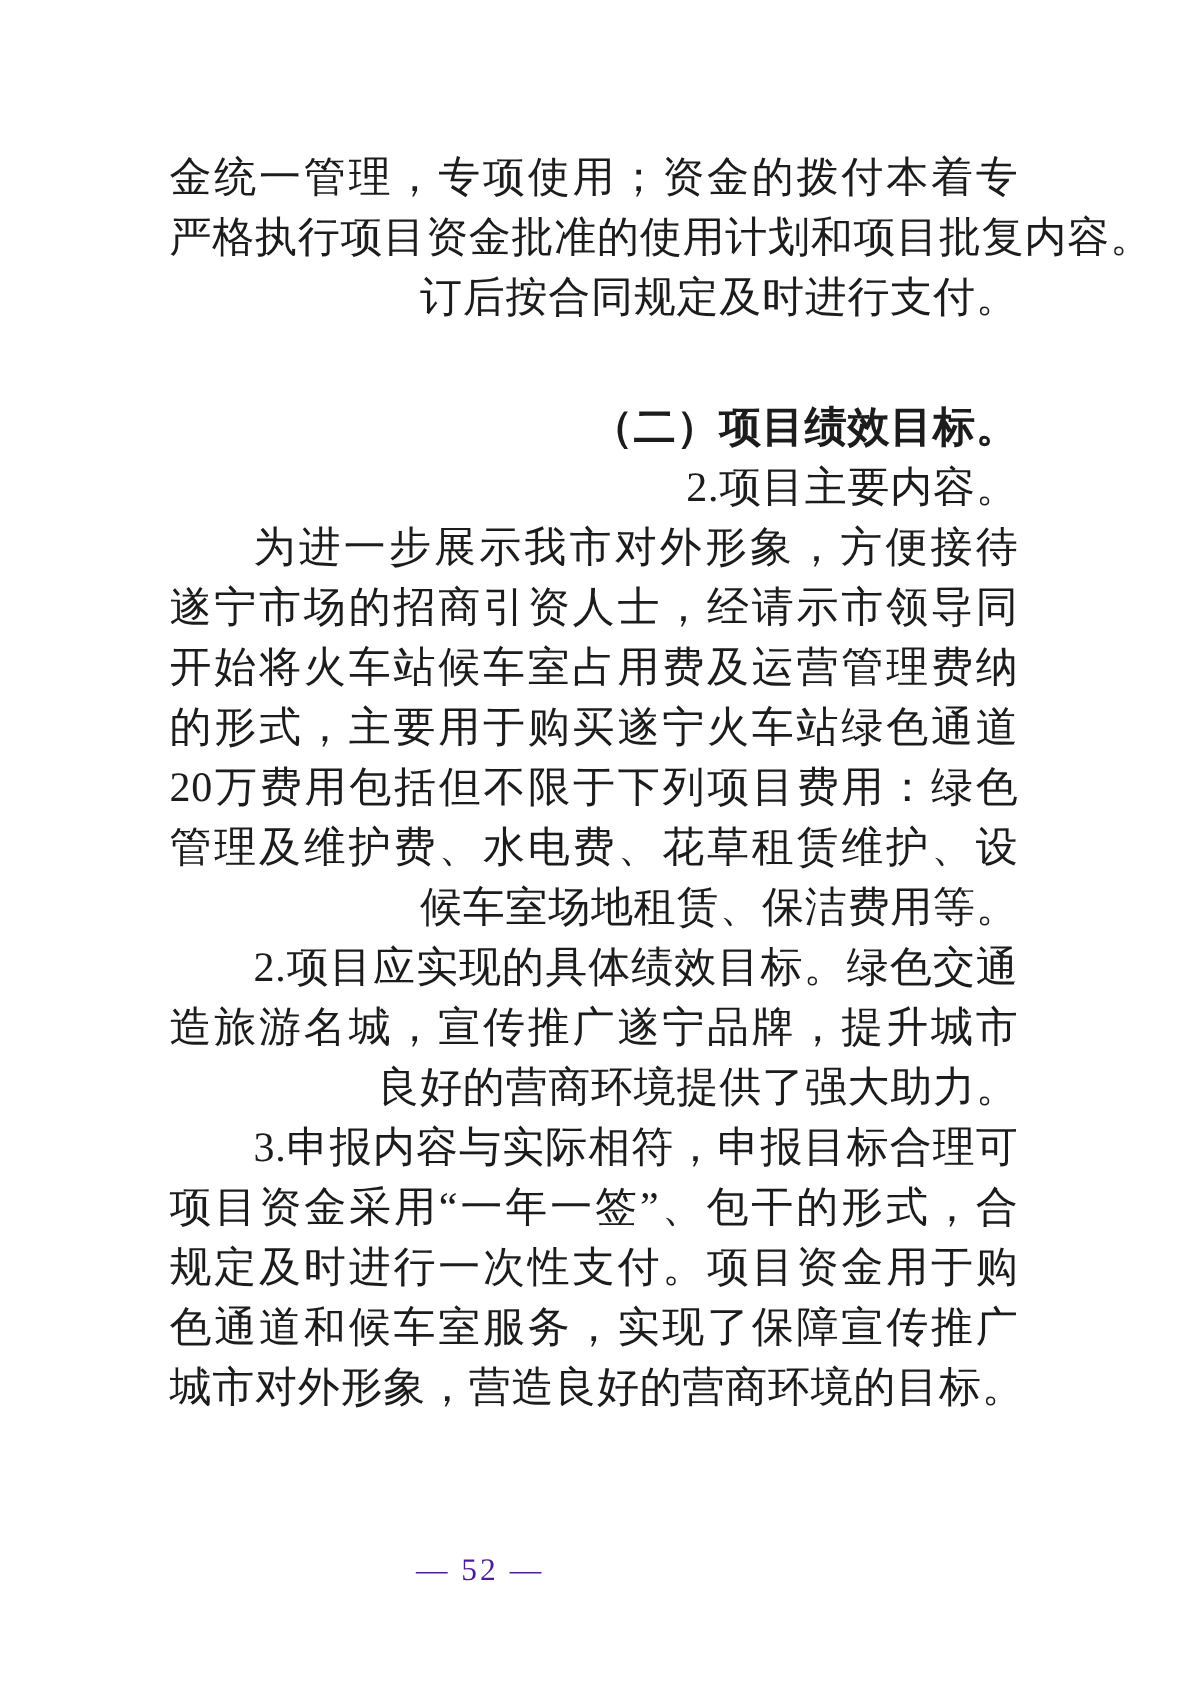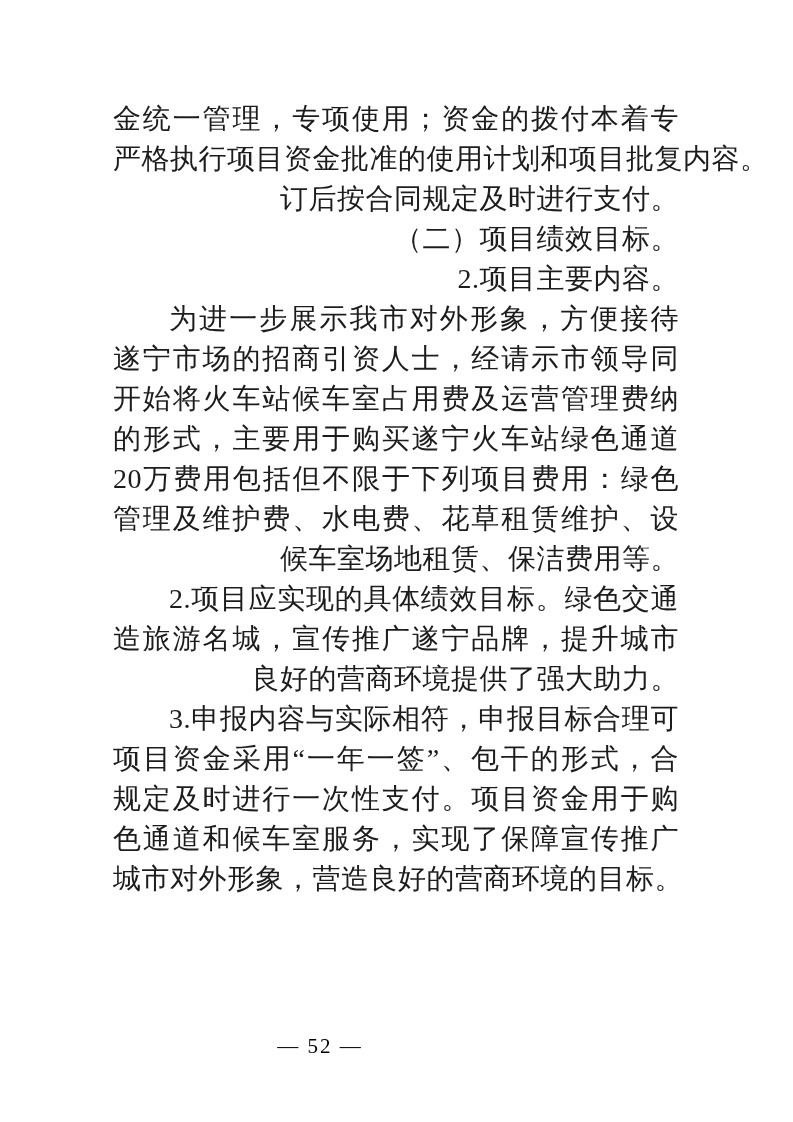--- a/index.html
+++ b/index.html
@@ -36,33 +36,34 @@
     white-space: normal;
     overflow: hidden;
   }
   .line.left {
     text-align: right;
   }
   .line.ind {
     text-indent: 2em;
   }
   .line.bold {
-    font-weight: normal;
+    font-weight: bold;
+    margin-top: 47px;
   }
   .page-footer {
     position: absolute;
     left: 0;
     top: 1026px;
     width: 640px;
     height: 40px;
     line-height: 40px;
     text-align: center;
     font-size: 21px;
     letter-spacing: 2px;
-    color: #000000;
+    color: #4c1d95;
   }
 </style>
 </head>
 <body>
 
 <div class="page">
   <div class="doc-body">
     <div class="line just">金统一管理，专项使用；资金的拨付本着专款专用的原则，</div>
     <div class="line left">严格执行项目资金批准的使用计划和项目批复内容。</div>
     <div class="line left">订后按合同规定及时进行支付。</div>

